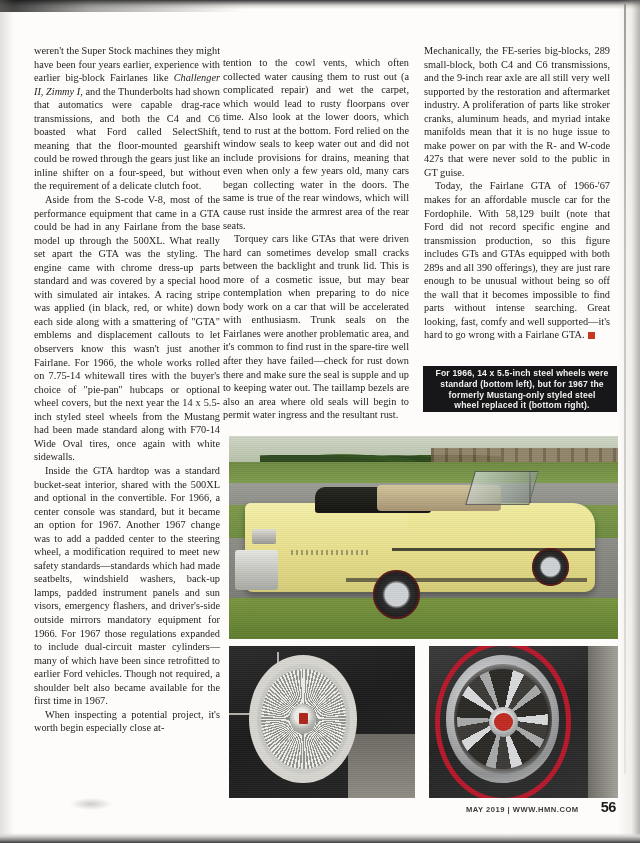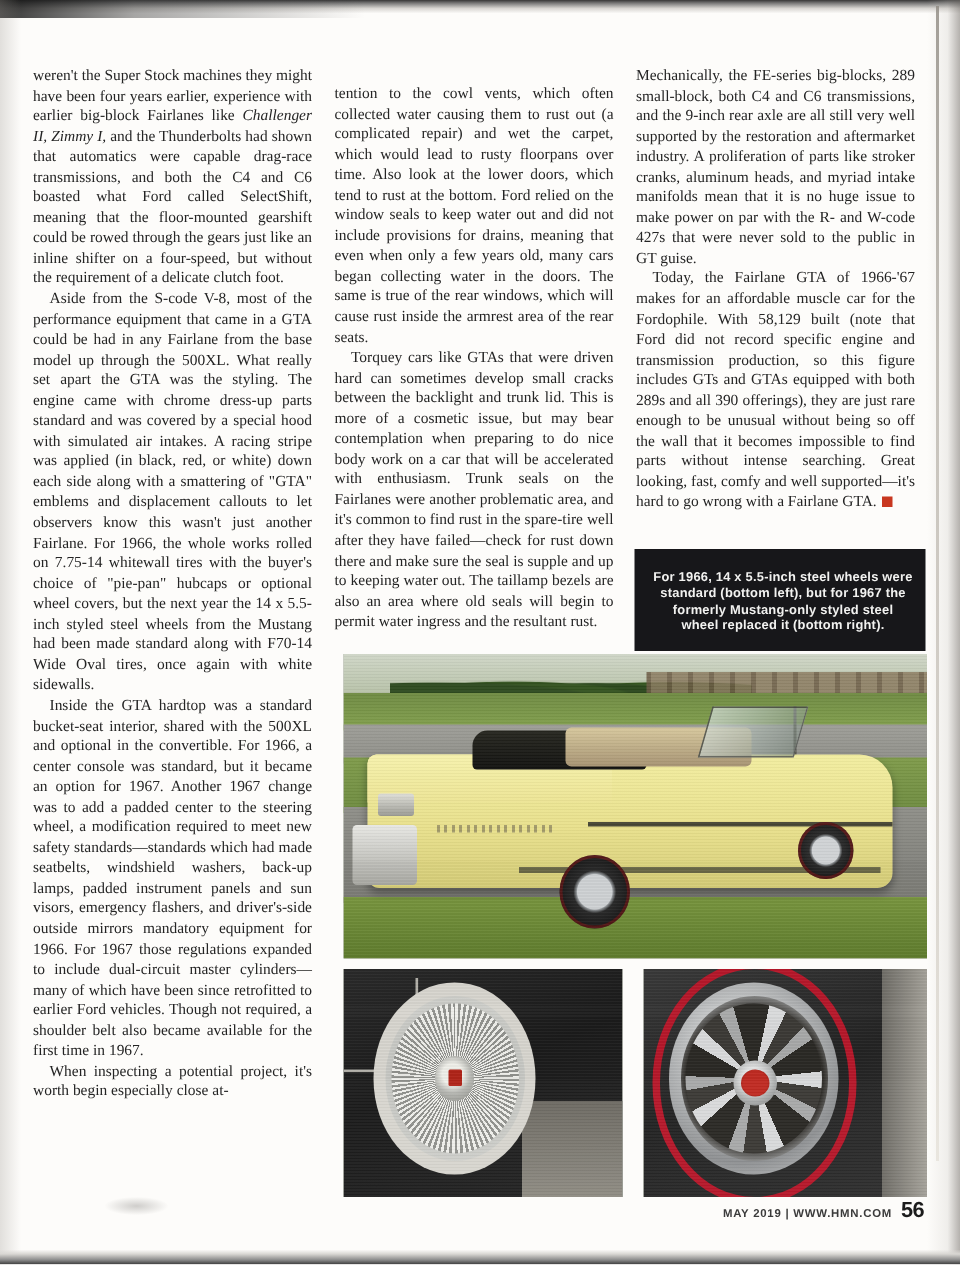--- a/index.html
+++ b/index.html
@@ -83,21 +83,21 @@
     top: 44px;
     left: 22px;
     width: 596px;
     height: 760px;
   }
   .col {
     position: absolute;
     top: 0;
     width: 186px;
   }
-  .col-1 { left: 0; }
+  .col-1 { left: 12px; }
   .col-2 { left: 201px; margin-top: 12px; }
   .col-3 { left: 402px; }
 
   .col p {
     margin: 0;
     font-family: "Liberation Serif", serif;
     font-size: 10.3px;
     line-height: 13.55px;
     text-align: justify;
     text-justify: inter-word;
@@ -116,21 +116,21 @@
     margin-left: 4px;
     vertical-align: -1px;
   }
 
   
   .caption-box {
     position: absolute;
     left: 423px;
     top: 366px;
     width: 194px;
-    height: 68px;
+    height: 46px;
     background: #17171a;
     box-sizing: border-box;
     padding: 6px 8px 5px 12px;
     display: flex;
     align-items: center;
     justify-content: center;
   }
   .caption-text {
     font-family: "Liberation Sans", sans-serif;
     font-size: 8.6px;
@@ -412,21 +412,21 @@
     pointer-events: none;
   }
 
   
   .footer {
     position: absolute;
     right: 24px;
     bottom: 28px;
     display: flex;
     align-items: baseline;
-    gap: 6px;
+    gap: 22px;
   }
   .footer-line {
     font-family: "Liberation Sans", sans-serif;
     font-size: 7.6px;
     font-weight: bold;
     letter-spacing: .5px;
     color: #3b3b3b;
   }
   .footer-page {
     font-family: "Liberation Sans", sans-serif;

